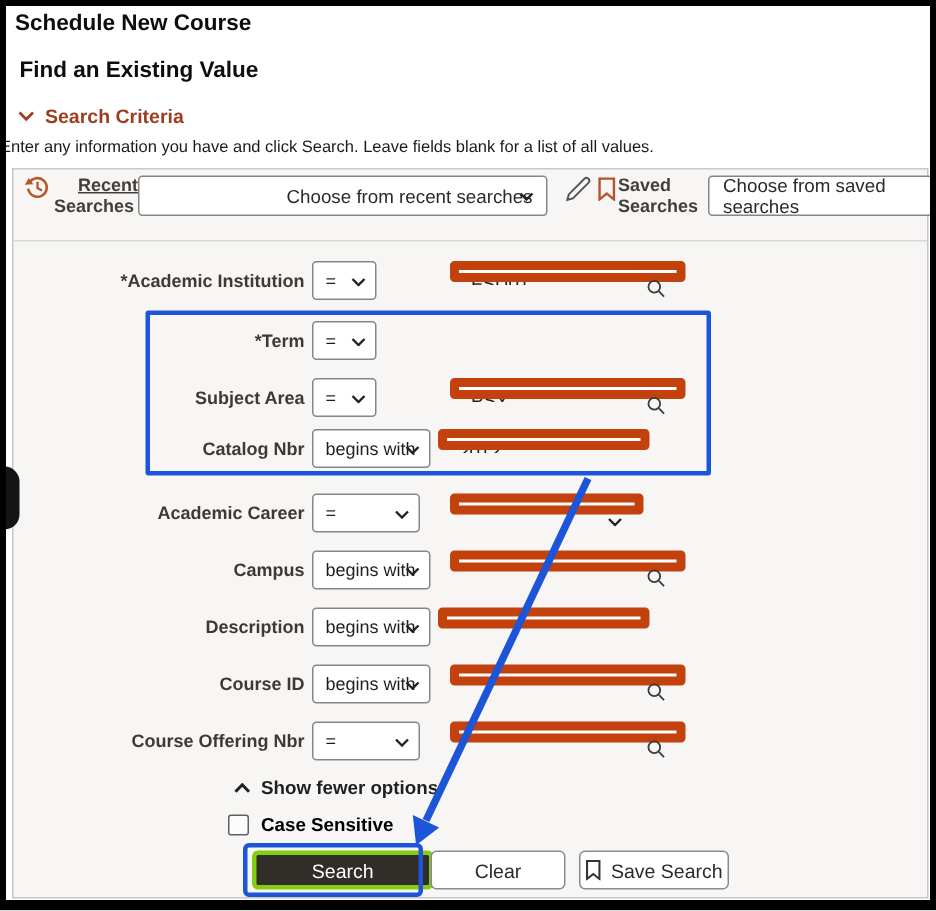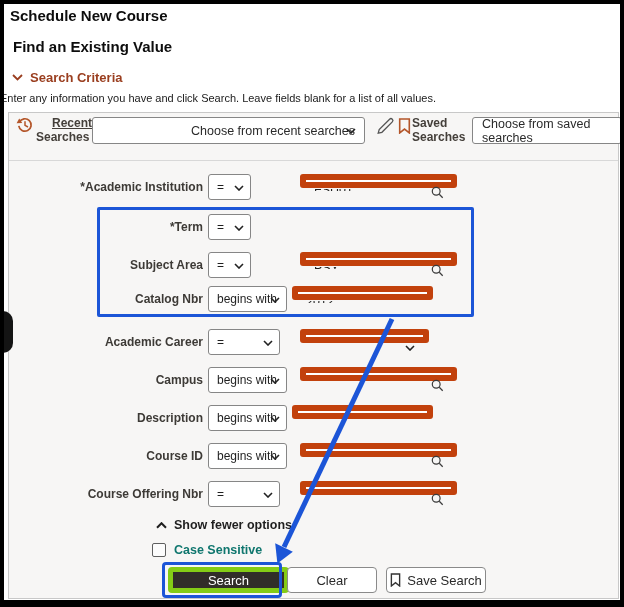--- a/index.html
+++ b/index.html
@@ -78,33 +78,33 @@
   }
   .vb-plain .vinput { padding-right:8px; }
   .mag { position:absolute; right:7px; top:6px; cursor:pointer; }
   .vb-select .chev { position:absolute; right:8px; top:10px; }
   .show-fewer {
     position:absolute; left:156px; top:518px; display:flex; align-items:center;
     gap:7px; font-size:12.5px; font-weight:bold; color:#1f1f1f; cursor:pointer;
   }
   .case-row {
     position:absolute; left:152px; top:543px; display:flex; align-items:center;
-    gap:8px; font-size:12.5px; font-weight:bold; color:#0f766e;
+    gap:8px; font-size:12.5px; font-weight:bold; color:#000000;
   }
   .checkbox {
     width:14px; height:14px; background:#fcfcfc; border:1.5px solid #5f5f5f;
     border-radius:2px; cursor:pointer;
   }
   .btn {
     position:absolute; top:567px; height:26px; border-radius:4px;
     font-size:13px; display:flex; align-items:center; justify-content:center;
     cursor:pointer; font-family:"Liberation Sans", sans-serif;
   }
   .btn-search {
-    left:168px; width:121px; background:#312d29; color:#ffffff; border:5px solid #84cc16;
+    left:168px; width:121px; background:#312d29; color:#ffffff; border:3px solid #84cc16;
   }
   .btn-clear {
     left:287px; width:90px; background:#ffffff; color:#2a2a2a; border:1px solid #8a8a8a;
   }
   .btn-save {
     left:386px; width:100px; background:#ffffff; color:#2a2a2a; border:1px solid #8a8a8a;
     gap:6px;
     text-align:right;
   }
   

